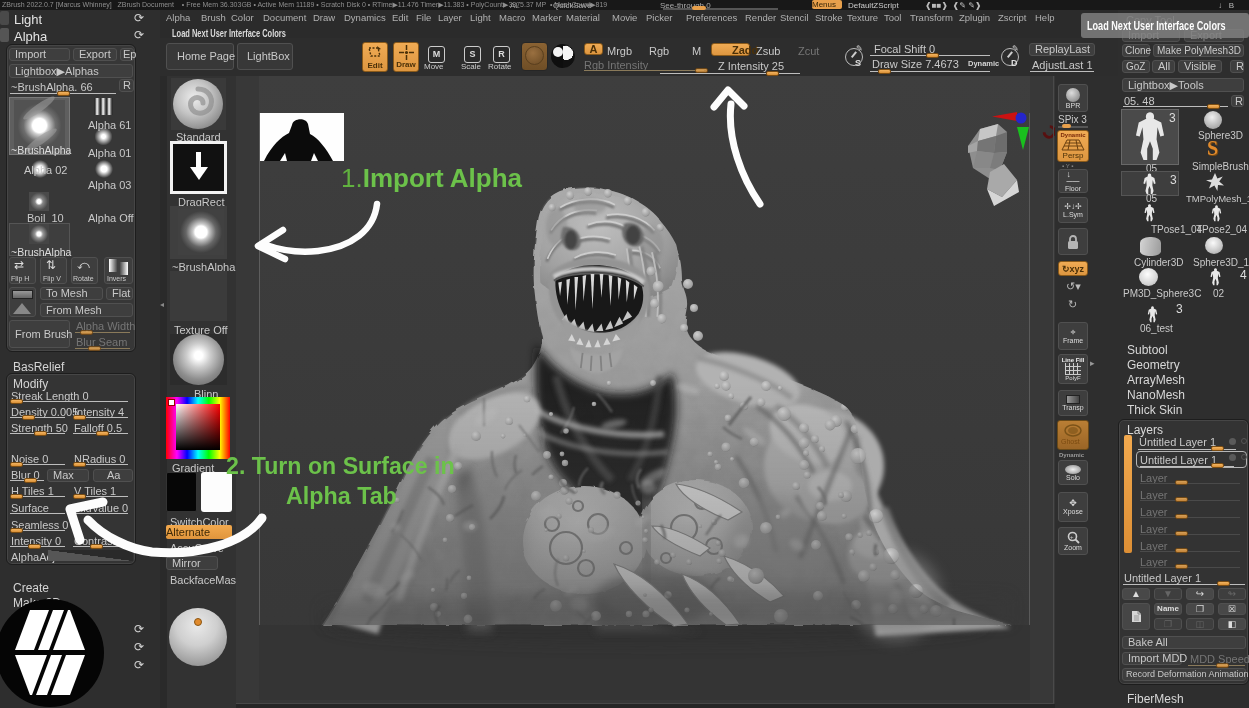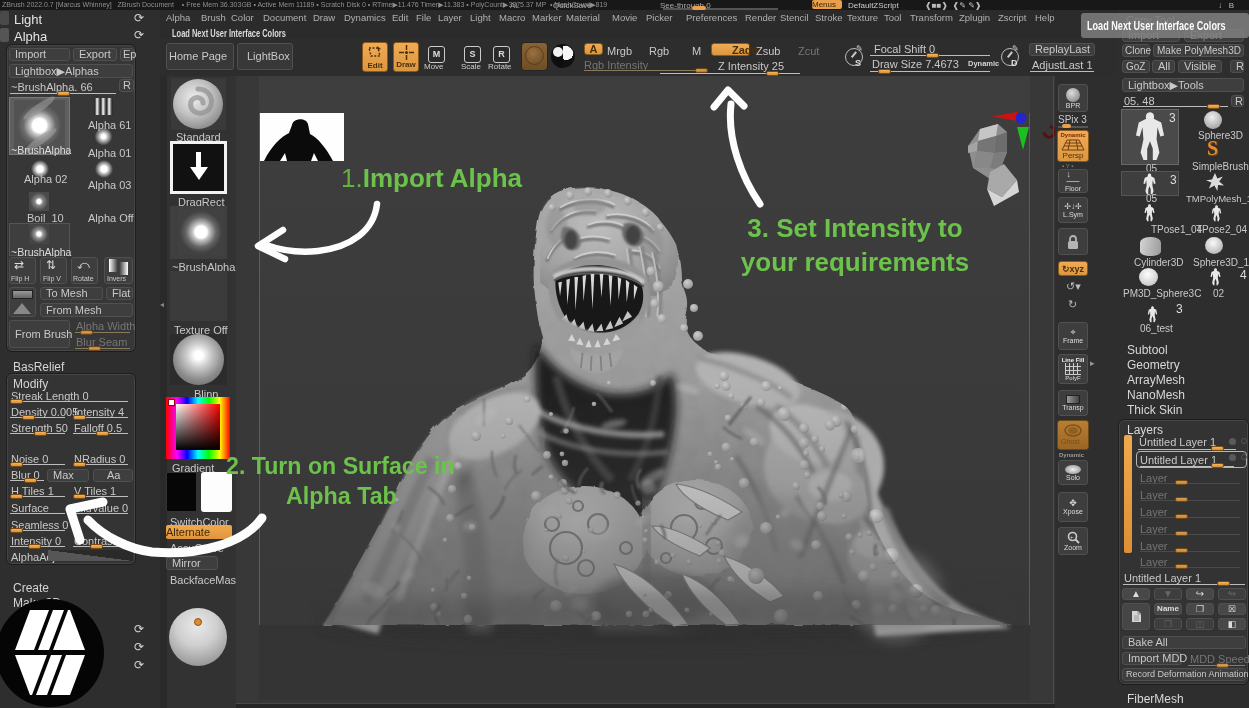--- a/index.html
+++ b/index.html
@@ -94,21 +94,21 @@
     radial-gradient(circle at 50% 50%, #ffffff 0 7px, #cfcfcf 9px, #6e6e6e 16px, #525252 22px);"></div>
   <div class="abs" style="left:20px;top:104px;width:38px;height:8px;background:#9a9a9a;border-radius:50%;transform:rotate(-35deg);opacity:.6;"></div>
   <div class="abs" style="left:22px;top:136px;width:38px;height:8px;background:#9a9a9a;border-radius:50%;transform:rotate(-35deg);opacity:.6;"></div>
   <div class="lbl" style="left:11px;top:144px;font-size:10.5px;color:#ddd;">~BrushAlpha</div>
   <div class="abs" style="left:94px;top:98px;width:19px;height:17px;background:
     repeating-linear-gradient(90deg,#2e2e2e 0 1px,#fff 3px,#2e2e2e 6px);"></div>
   <div class="lbl" style="left:88px;top:119px;">Alpha 61</div>
   <div class="abs" style="left:95px;top:128px;width:17px;height:17px;background:radial-gradient(circle,#fff 0 2px,rgba(255,255,255,0) 9px);"></div>
   <div class="lbl" style="left:88px;top:147px;">Alpha 01</div>
   <div class="abs" style="left:31px;top:160px;width:18px;height:18px;background:radial-gradient(circle,#fff 0 3px,rgba(255,255,255,0) 9px);"></div>
-  <div class="lbl" style="left:24px;top:173px;">Alpha 02</div>
+  <div class="lbl" style="left:24px;top:164px;">Alpha 02</div>
   <div class="abs" style="left:95px;top:160px;width:18px;height:18px;background:radial-gradient(circle,#fff 0 3px,rgba(255,255,255,0) 9px);"></div>
   <div class="lbl" style="left:88px;top:179px;">Alpha 03</div>
   <div class="abs" style="left:29px;top:192px;width:20px;height:19px;background:radial-gradient(circle,#fff 0 2px,#888 4px,#4a4a4a 9px);"></div>
   <div class="lbl" style="left:27px;top:212px;">Boil_10</div>
   <div class="lbl" style="left:88px;top:212px;">Alpha Off</div>
   <div class="abs" style="left:9px;top:223px;width:61px;height:33px;background:#3e3e3e;border:1px solid #555;"></div>
   <div class="abs" style="left:29px;top:224px;width:20px;height:20px;background:radial-gradient(circle,#fff 0 2px,#999 4px,#454545 9px);"></div>
   <div class="lbl" style="left:11px;top:246px;font-size:10.5px;color:#ddd;">~BrushAlpha</div>
 
   <div class="btn" style="left:9px;top:257px;width:27px;height:27px;"></div>
@@ -204,21 +204,21 @@
       <path d="M57 57 L68 57 L53 97 L42 97 Z"></path>
       <path d="M72 57 L91 57 L76 97 L57 97 Z"></path>
     </g>
   </svg>
 
   <div class="abs" style="left:134px;top:622px;color:#cfcfcf;font-size:12px;">⟳</div>
   <div class="abs" style="left:134px;top:640px;color:#cfcfcf;font-size:12px;">⟳</div>
   <div class="abs" style="left:134px;top:658px;color:#cfcfcf;font-size:12px;">⟳</div>
 
   <div class="abs" style="left:160px;top:38px;width:940px;height:38px;background:#2d2d2d;"></div>
-  <div class="btn" style="left:166px;top:43px;width:68px;height:27px;padding-left:2px;background:#383838;">Home Page</div>
+  <div class="btn" style="left:166px;top:43px;width:68px;height:27px;padding-left:10px;background:#383838;">Home Page</div>
   <div class="btn" style="left:237px;top:43px;width:56px;height:27px;padding-left:9px;background:#383838;">LightBox</div>
   <div class="lbl" style="left:299px;top:51px;color:#cfcfcf;margin-top:32px;">Live Boolean</div>
   <div class="obtn" style="left:362px;top:42px;width:26px;height:30px;flex-direction:column;justify-content:center;padding:0;">
     <svg width="16" height="16" viewBox="0 0 16 16">
         <path d="M2 3 L11 3 L13 11 L4 11 Z" fill="none" stroke="#4a3008" stroke-width="1.4" stroke-dasharray="2 1.5"></path>
         <path d="M10 1 l4 3 l-3 1 z" fill="#4a3008"></path>
       </svg>
     <div style="font-size:8px;font-weight:bold;">Edit</div>
     </div>
   <div class="obtn" style="left:393px;top:42px;width:26px;height:30px;flex-direction:column;justify-content:center;padding:0;">
@@ -1075,21 +1075,20 @@
     </div>
   <div class="btn" style="left:1122px;top:636px;width:124px;height:13px;">Bake All</div>
   <div class="btn" style="left:1122px;top:652px;width:60px;height:13px;">Import MDD</div>
   <div class="glbl" style="left:1190px;top:653px;">MDD Speed</div>
   <div class="gtrack" style="left:1188px;top:665px;width:57px;"></div>
   <div class="thumbp" style="left:1216px;top:663px;opacity:.8;"></div>
   <div class="btn" style="left:1122px;top:668px;width:124px;height:13px;font-size:9px;padding:0 3px;">Record Deformation Animation</div>
   <div class="lbl" style="left:1127px;top:692px;font-size:12px;color:#d8d8d8;">FiberMesh</div>
 
   <div class="ann" style="left:341px;top:163px;font-size:26px;"><span style="font-weight:normal;color:#61b23f;">1.</span><span>Import Alpha</span></div>
-  <div class="ann" style="left:705px;top:211px;width:300px;font-size:26px;line-height:34px;">3. Set Intensity to<br>your requirements</div>
   <div class="ann" style="left:226px;top:452px;font-size:24px;transform:scaleX(0.965);transform-origin:0 0;">2. Turn on Surface in</div>
   <div class="ann" style="left:286px;top:482px;font-size:24px;transform:scaleX(0.97);transform-origin:0 0;">Alpha Tab</div>
 
   <svg class="abs" style="left:0;top:0;pointer-events:none;" width="1249" height="708" viewBox="0 0 1249 708" fill="none">
     <path d="M377 204 C 374 230 352 247 318 251 C 298 253 280 250 266 245" stroke="#fdfdfd" stroke-width="6.5" stroke-linecap="round"></path>
     <path d="M283 230 L 258 246 L 285 259" stroke="#fdfdfd" stroke-width="6.5" stroke-linecap="round" stroke-linejoin="round"></path>
     <path d="M760 204 C 742 178 727 140 731 104" stroke="#fdfdfd" stroke-width="7" stroke-linecap="round"></path>
     <path d="M714 107 L 728 90 L 744 106" stroke="#fdfdfd" stroke-width="7" stroke-linecap="round" stroke-linejoin="round"></path>
     <path d="M262 518 C 244 543 200 556 152 552 C 128 549 103 536 88 520" stroke="#fdfdfd" stroke-width="9" stroke-linecap="round"></path>
     <path d="M103 502 L 70 509 L 80 540" stroke="#fdfdfd" stroke-width="9" stroke-linecap="round" stroke-linejoin="round"></path>

